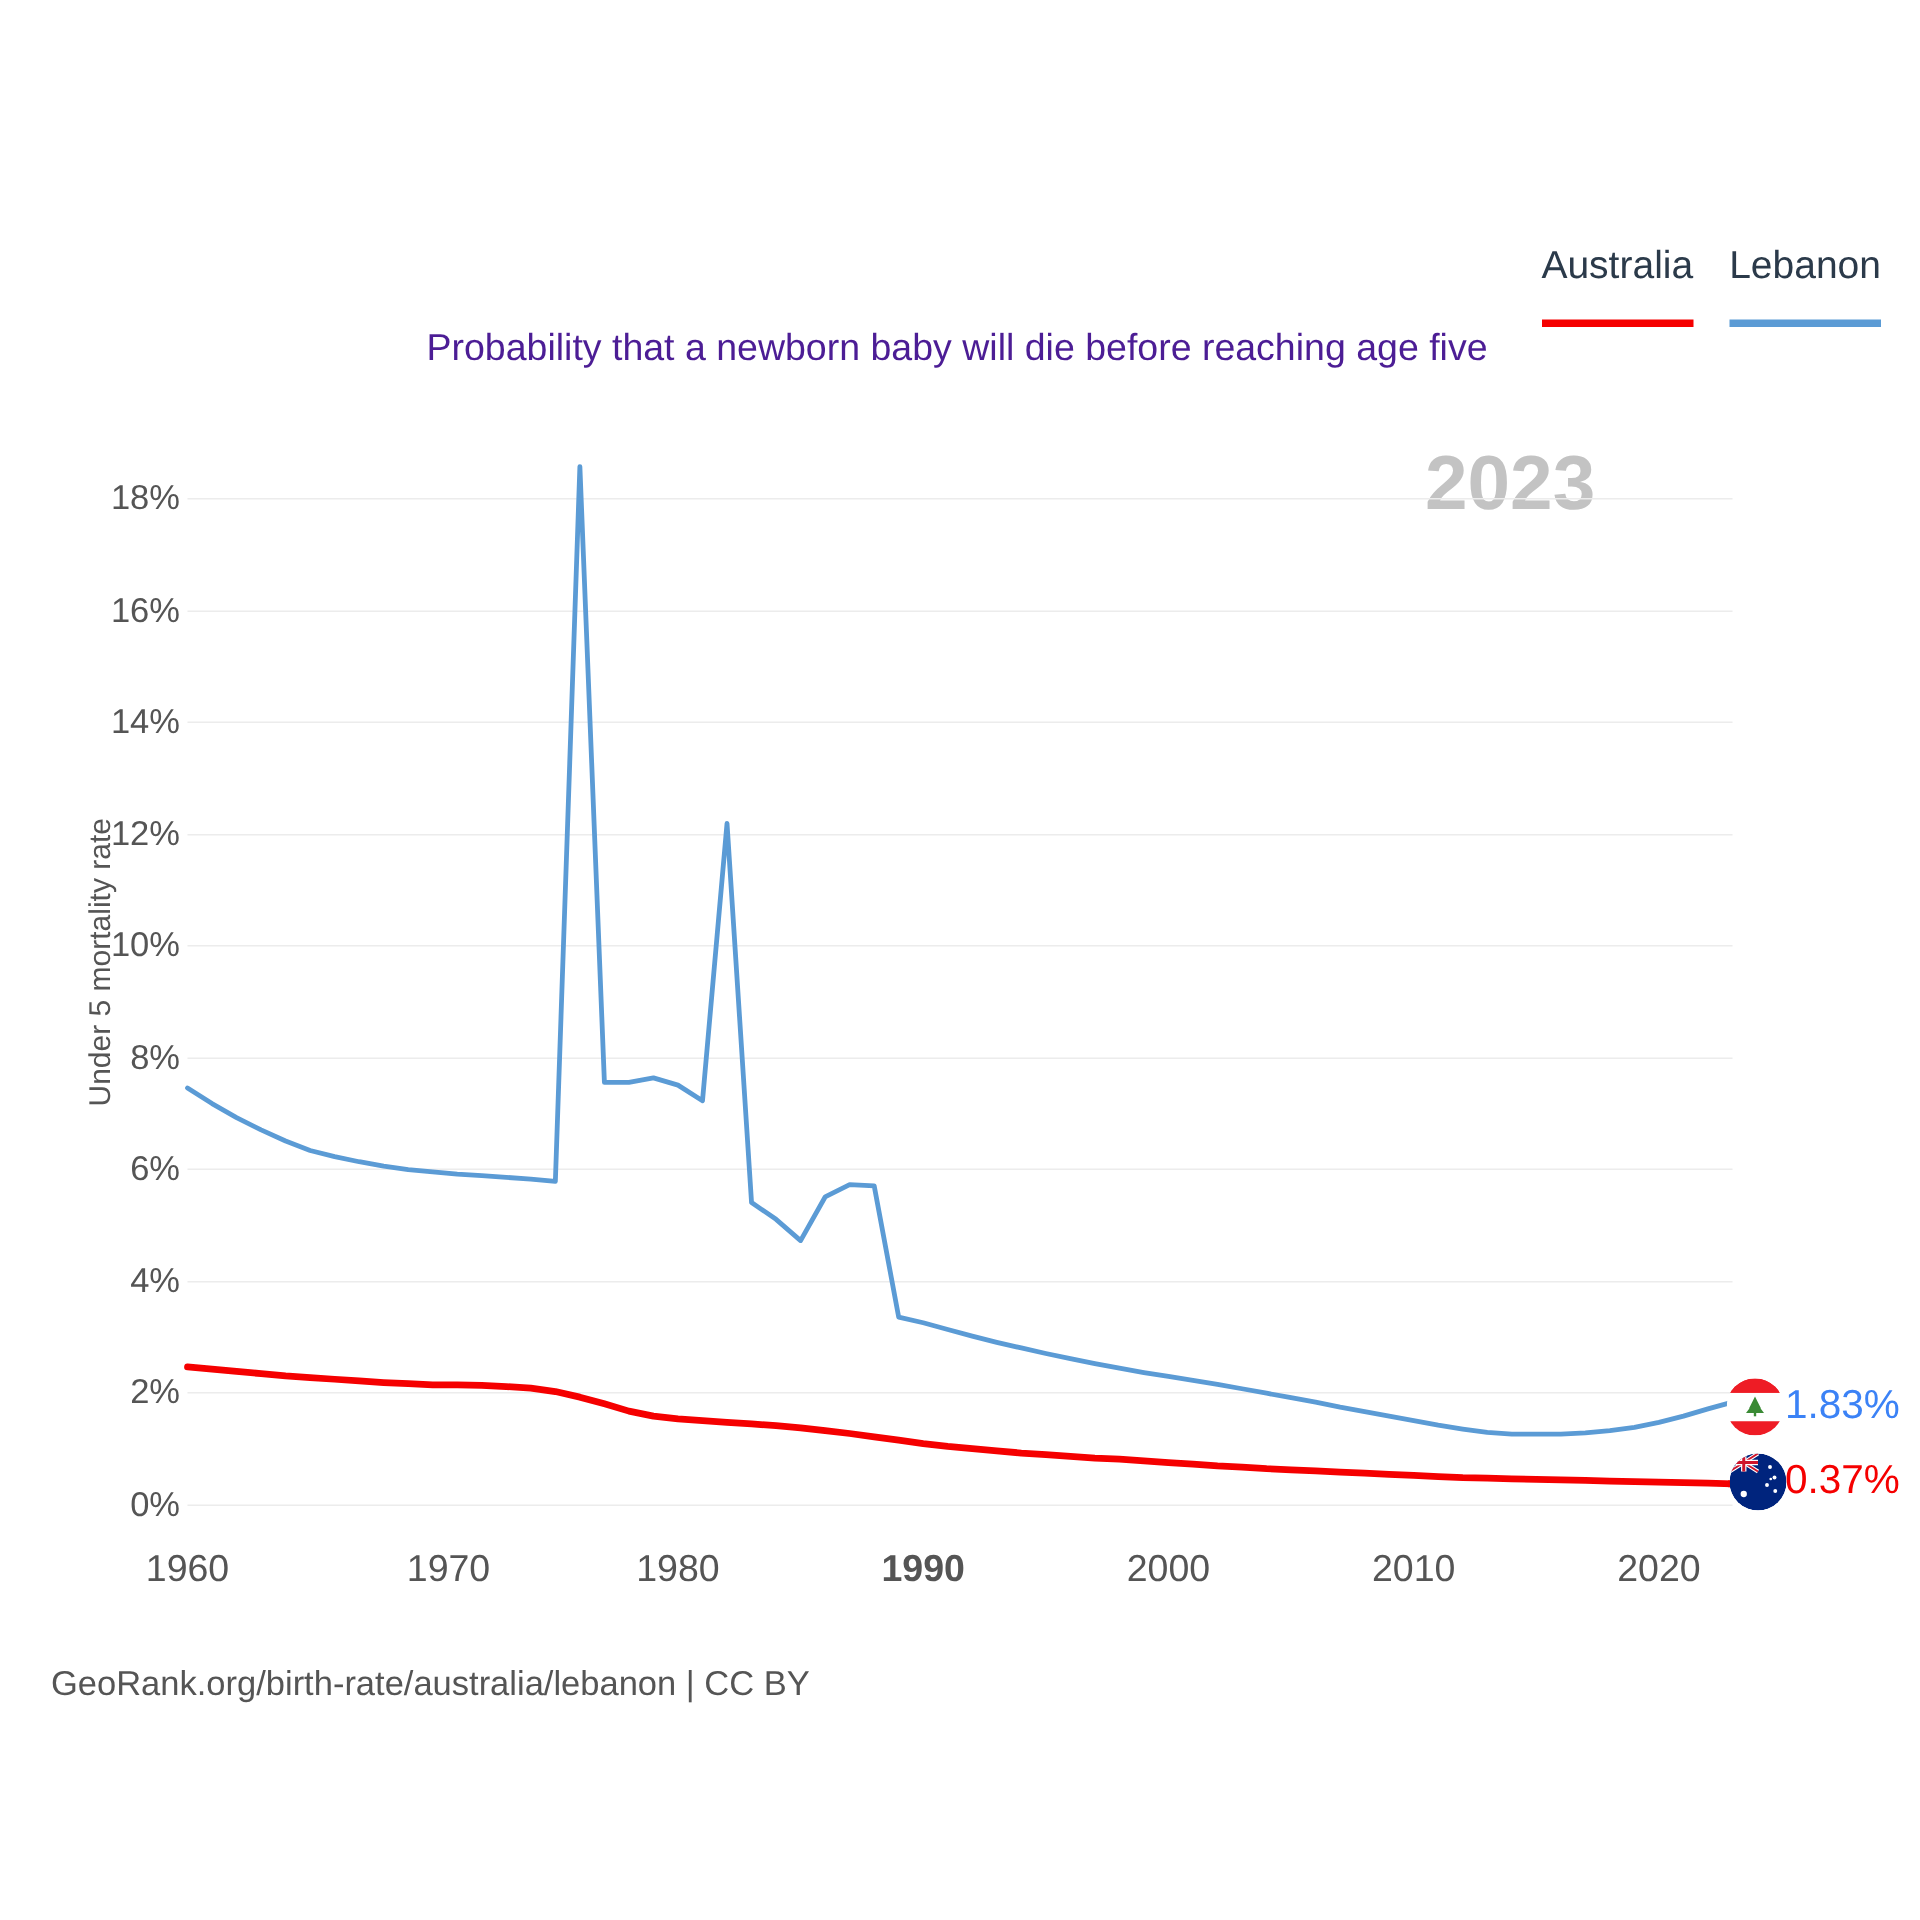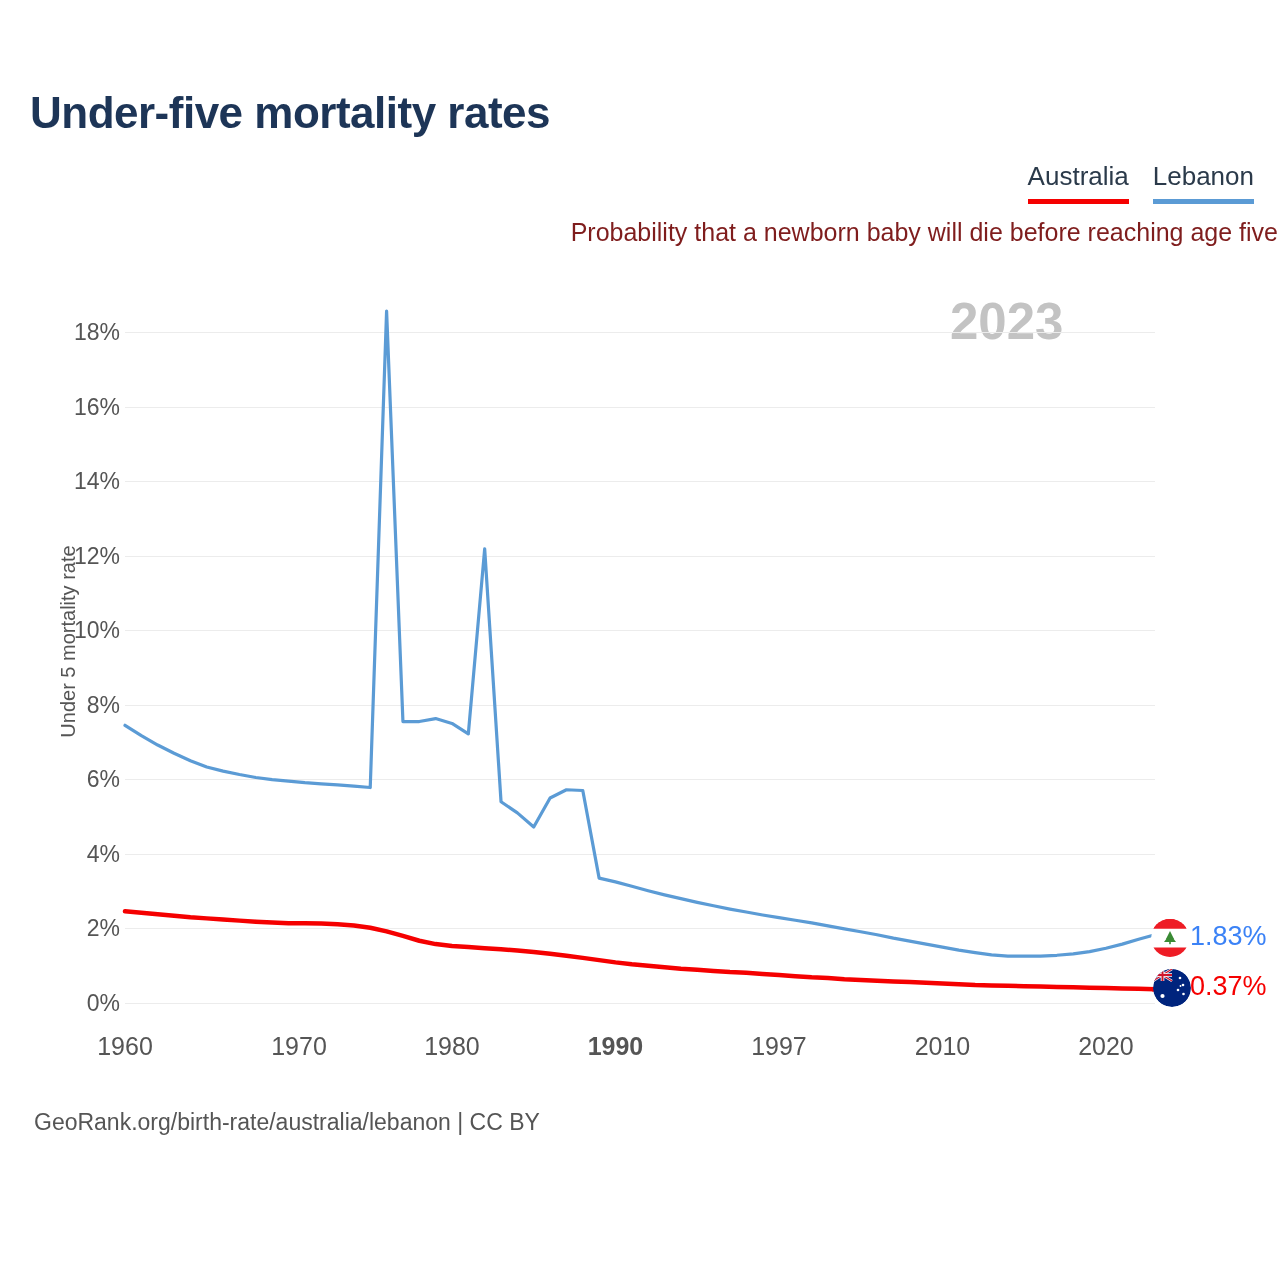--- a/index.html
+++ b/index.html
@@ -19,30 +19,30 @@
     color:#1d3557;
     letter-spacing:-0.5px;
   }
 
   .legend{
     position:absolute;right:26px;top:163px;
     display:flex;gap:24px;align-items:flex-end;
   }
   .legend-item{
     font-size:26px;color:#2b3a4a;
-    padding-bottom:10px;
+    padding-bottom:24px;
     line-height:1;
   }
   .legend-item.au{border-bottom:5px solid #f50000;}
   .legend-item.lb{border-bottom:5px solid #5b9bd5;}
 
   .subtitle{
     position:absolute;left:0;top:218px;width:1280px;
-    text-align:right;
-    font-size:25px;color:#7f1d1d;
+    text-align:center;
+    font-size:25px;color:#4c1d95;
     padding-right:0px;
   }
   .subtitle-inner{display:inline-block;transform:translateX(-2px);}
 
   .watermark{
     position:absolute;left:950px;top:292px;
     font-size:51px;font-weight:bold;color:#c3c3c3;
     letter-spacing:0px;
   }
 
@@ -95,21 +95,20 @@
     font-size:23px;color:#555;line-height:1.55;
   }
 
   .gridline{position:absolute;left:125px;width:1030px;height:1px;background:#ececec;}
 </style>
 </head>
 <body>
 
 <div class="page">
 
-  <div class="title">Under-five mortality rates</div>
 
   <div class="legend">
     <div class="legend-item au">Australia</div>
     <div class="legend-item lb">Lebanon</div>
   </div>
 
   <div class="subtitle"><span class="subtitle-inner">Probability that a newborn baby will die before reaching age five</span></div>
 
   <div class="watermark">2023</div>
 
@@ -137,21 +136,21 @@
       <div class="gridline" style="top: 555.667px;"></div>
       <div class="gridline" style="top: 481.111px;"></div>
       <div class="gridline" style="top: 406.556px;"></div>
       <div class="gridline" style="top: 332px;"></div>
     </div>
   <div id="xticks">
       <div class="xtick" style="left: 125px;">1960</div>
       <div class="xtick" style="left: 299px;">1970</div>
       <div class="xtick" style="left: 451.984px;">1980</div>
       <div class="xtick" style="left: 615.476px; font-weight: bold;">1990</div>
-      <div class="xtick" style="left: 778.968px;">1997</div>
+      <div class="xtick" style="left: 778.968px;">2000</div>
       <div class="xtick" style="left: 942.46px;">2010</div>
       <div class="xtick" style="left: 1105.95px;">2020</div>
     </div>
 
   <svg class="plot" id="plot-svg" viewBox="0 0 1280 1280" width="1280" height="1280">
       <polyline points="125.00,725.28 141.35,735.72 157.70,745.04 174.05,753.24 190.40,760.69 206.75,767.03 223.10,771.13 239.44,774.49 255.79,777.47 272.14,779.71 288.49,781.20 304.84,782.69 321.19,783.81 337.54,784.93 353.89,786.04 370.24,787.53 386.59,311.12 402.94,721.55 419.29,721.55 435.63,718.57 451.98,723.42 468.33,733.85 484.68,548.96 501.03,801.70 517.38,812.88 533.73,827.05 550.08,797.97 566.43,789.77 582.78,790.52 599.13,878.12 615.48,881.85 631.83,886.32 648.17,890.79 664.52,894.89 680.87,898.62 697.22,902.35 713.57,905.71 729.92,909.06 746.27,912.04 762.62,915.02 778.97,917.63 795.32,920.24 811.67,922.85 828.02,925.84 844.37,928.82 860.71,931.80 877.06,934.78 893.41,938.14 909.76,941.12 926.11,944.10 942.46,947.08 958.81,950.07 975.16,952.67 991.51,954.91 1007.86,956.03 1024.21,956.03 1040.56,956.03 1056.90,955.28 1073.25,953.79 1089.60,951.56 1105.95,948.20 1122.30,944.10 1138.65,939.25 1155.00,934.78" fill="none" stroke="#5b9bd5" stroke-width="3.2" stroke-linejoin="round" stroke-linecap="round"></polyline>
       <polyline points="125.00,911.30 141.35,912.79 157.70,914.28 174.05,915.77 190.40,917.26 206.75,918.38 223.10,919.50 239.44,920.62 255.79,921.73 272.14,922.48 288.49,923.23 304.84,923.23 321.19,923.60 337.54,924.34 353.89,925.46 370.24,927.70 386.59,931.43 402.94,935.90 419.29,940.75 435.63,944.10 451.98,945.97 468.33,947.08 484.68,948.20 501.03,949.32 517.38,950.44 533.73,951.93 550.08,953.79 566.43,955.66 582.78,957.89 599.13,960.13 615.48,962.37 631.83,964.23 648.17,965.72 664.52,967.21 680.87,968.70 697.22,969.82 713.57,970.94 729.92,972.06 746.27,972.80 762.62,973.92 778.97,975.04 795.32,976.16 811.67,977.28 828.02,978.02 844.37,979.14 860.71,979.89 877.06,980.63 893.41,981.38 909.76,982.12 926.11,982.87 942.46,983.62 958.81,984.36 975.16,985.11 991.51,985.48 1007.86,985.85 1024.21,986.23 1040.56,986.60 1056.90,986.97 1073.25,987.34 1089.60,987.72 1105.95,988.09 1122.30,988.46 1138.65,988.83 1155.00,989.21" fill="none" stroke="#f50000" stroke-width="4.5" stroke-linejoin="round" stroke-linecap="round"></polyline>
       <line x1="1155" y1="934.7816666666666" x2="1152" y2="934.7816666666666" stroke="#5b9bd5" stroke-width="3.2"></line>
       <line x1="1155" y1="989.2072222222222" x2="1152" y2="989.2072222222222" stroke="#f50000" stroke-width="4.5"></line>
     </svg>

